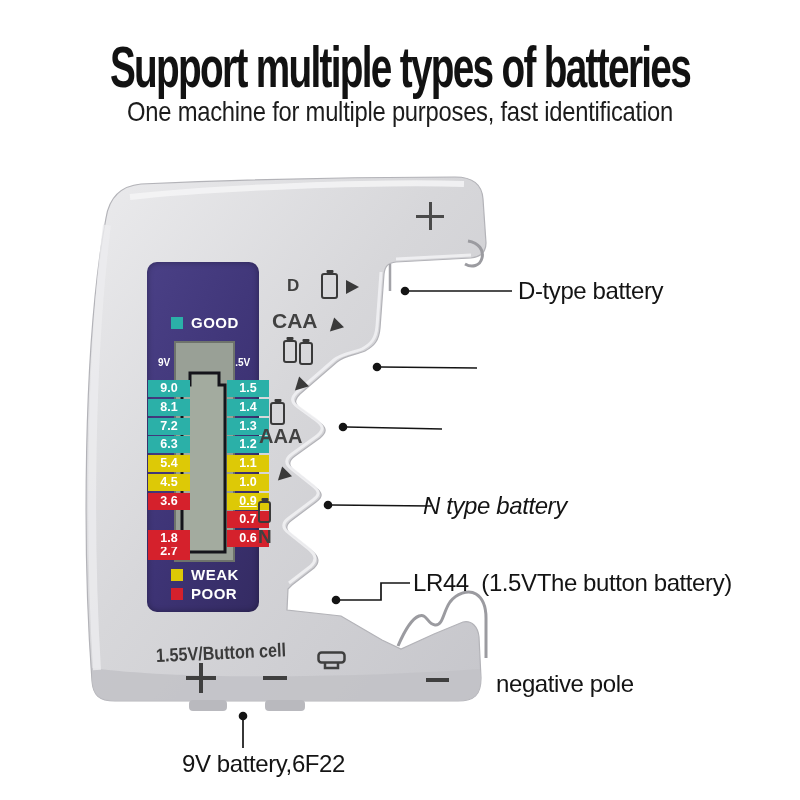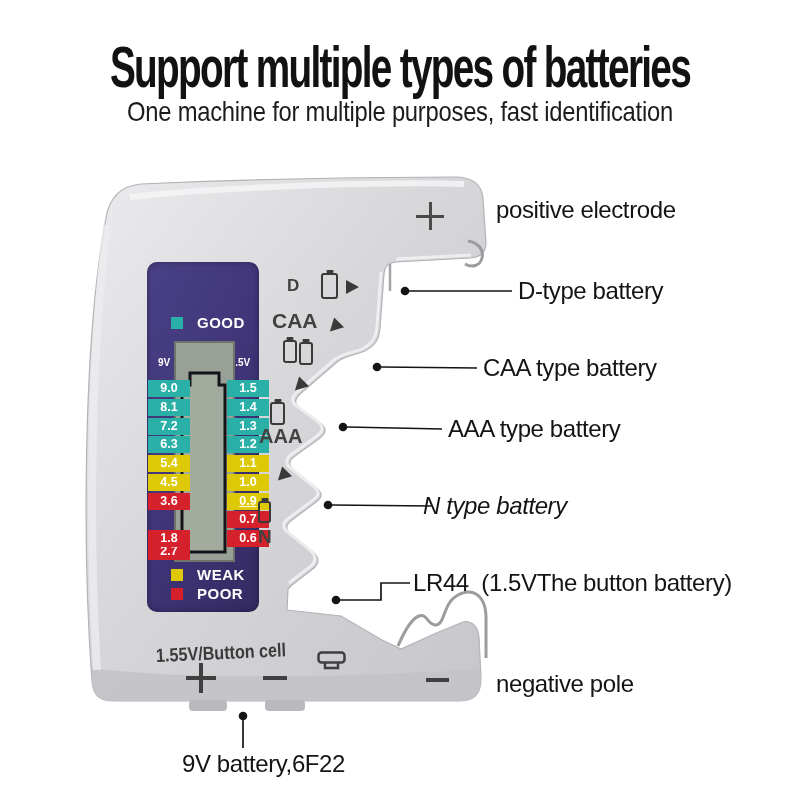--- a/index.html
+++ b/index.html
@@ -19,21 +19,21 @@
 
   
   svg.scene{position:absolute;inset:0;}
   .leader{stroke:var(--leader_line,#111);stroke-width:1.7;fill:none;}
   .leader-dot{fill:var(--leader_line,#111);}
 
   
   .panel{position:absolute;left:147px;top:262px;width:112px;height:350px;border-radius:10px;
     background:linear-gradient(115deg,#4a4086 0%,var(--panel_purple,#3e3476) 55%,#342b62 100%);
     box-shadow:inset 0 0 6px rgba(0,0,0,.35);}
-  .panel .row{position:absolute;display:flex;align-items:center;gap:14px;}
+  .panel .row{position:absolute;display:flex;align-items:center;gap:8px;}
   .sq{width:12px;height:12px;display:inline-block;}
   .sq.good{background:var(--good_teal,#2bb0a8);}
   .sq.weak{background:var(--weak_yellow,#ddc906);}
   .sq.poor{background:var(--poor_red,#d5212c);}
   .ind-label{color:#fff;font-weight:bold;font-size:15px;letter-spacing:.5px;}
   .col-header{position:absolute;color:#fff;font-weight:bold;font-size:10px;text-align:center;}
   .cell{position:absolute;width:42px;height:17px;color:#fff;font-weight:bold;font-size:12.5px;
     text-align:center;line-height:17px;}
   .lv-good{background:var(--good_teal,#2bb0a8);}
   .lv-weak{background:var(--weak_yellow,#ddc906);}
@@ -213,21 +213,18 @@
   </div>
   <div class="minus" style="left:263px;top:676px;width:24px;"></div>
 
   <svg style="position:absolute;left:317px;top:651px;" width="30" height="22" viewBox="0 0 30 22">
     <rect x="1.5" y="1.5" width="26" height="10" rx="3" fill="none" stroke="#3f3f3f" stroke-width="2.5"></rect>
     <path d="M8 12 L8 17 L21 17 L21 12" fill="none" stroke="#3f3f3f" stroke-width="2.5"></path>
   </svg>
 
   <div class="minus" style="left:426px;top:678px;width:23px;"></div>
 
-  <div class="ann" style="left:496px;top:196px;">positive electrode</div>
   <div class="ann" style="left:518px;top:277px;">D-type battery</div>
-  <div class="ann" style="left:483px;top:354px;">CAA type battery</div>
-  <div class="ann" style="left:448px;top:415px;">AAA type battery</div>
   <div class="ann" style="left:423px;top:492px;font-style:italic;">N type battery</div>
   <div class="ann" style="left:413px;top:569px;">LR44  (1.5VThe button battery)</div>
   <div class="ann" style="left:496px;top:670px;">negative pole</div>
   <div class="ann" style="left:182px;top:750px;">9V battery,6F22</div>
 </div>
 
 </body></html>

